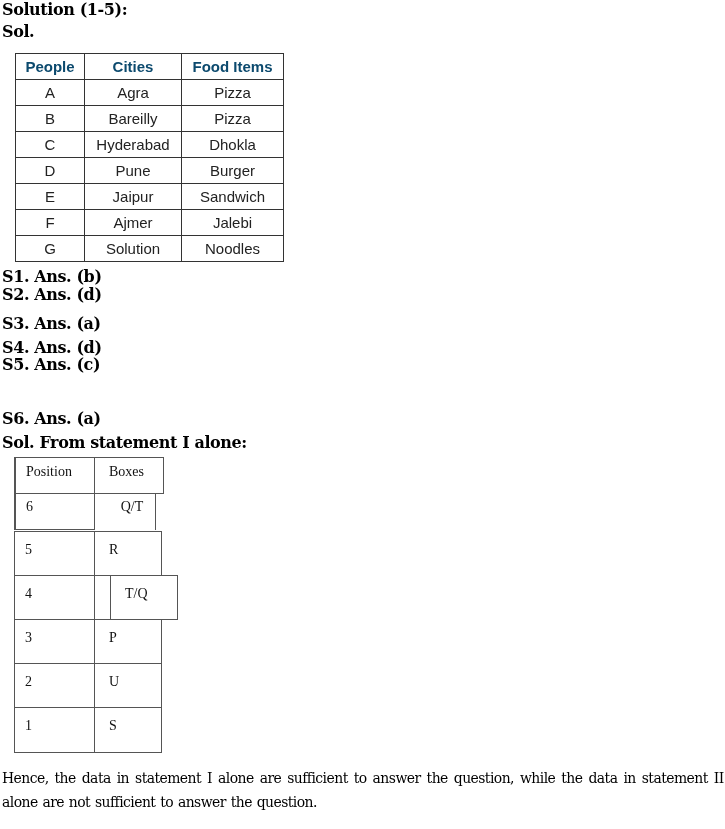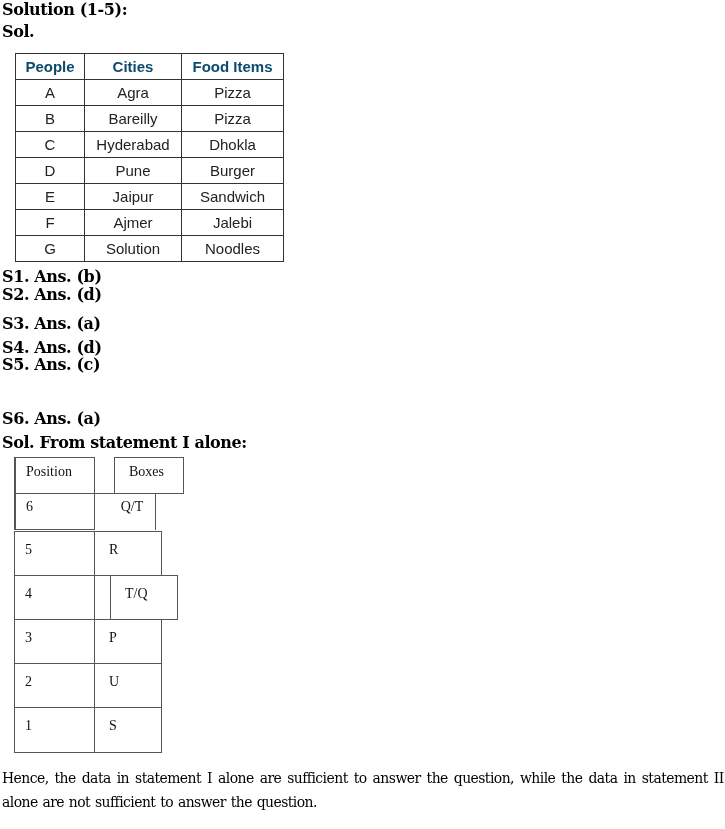--- a/index.html
+++ b/index.html
@@ -100,21 +100,21 @@
 <div class="bold-line" style="top:338px;">S4. Ans. (d)</div>
 <div class="bold-line" style="top:355px;">S5. Ans. (c)</div>
 
 <div class="bold-line" style="top:409px;">S6. Ans. (a)</div>
 <div class="bold-line" style="top:433px;">Sol. From statement I alone:</div>
 
 <div class="t2" style="top:457px;">
 
   <div class="t2row" style="top:0; height:36px;">
     <div class="t2cell" style="left:0; width:81px; height:37px; border-left-width:2px; padding-top:6px;">Position</div>
-    <div class="t2cell" style="left:80px; width:70px; height:37px; padding-left:14px; padding-top:6px;margin-left:20px;">Boxes</div>
+    <div class="t2cell" style="left:80px; width:70px; height:37px; padding-left:14px; padding-top:6px;">Boxes</div>
   </div>
 
   <div class="t2row" style="top:36px; height:37px;">
     <div class="t2cell" style="left:0; width:81px; height:37px; border-left-width:2px;">6</div>
     <div class="t2cell" style="left:80px; width:62px; height:37px; padding-left:14px; border-bottom:none;text-align:center;">Q/T</div>
   </div>
 
   <div class="t2row" style="top:74px; height:45px;">
     <div class="t2cell" style="left:0; width:81px; height:45px; padding-top:10px;">5</div>
     <div class="t2cell" style="left:80px; width:68px; height:45px; padding-left:14px; padding-top:10px;">R</div>

